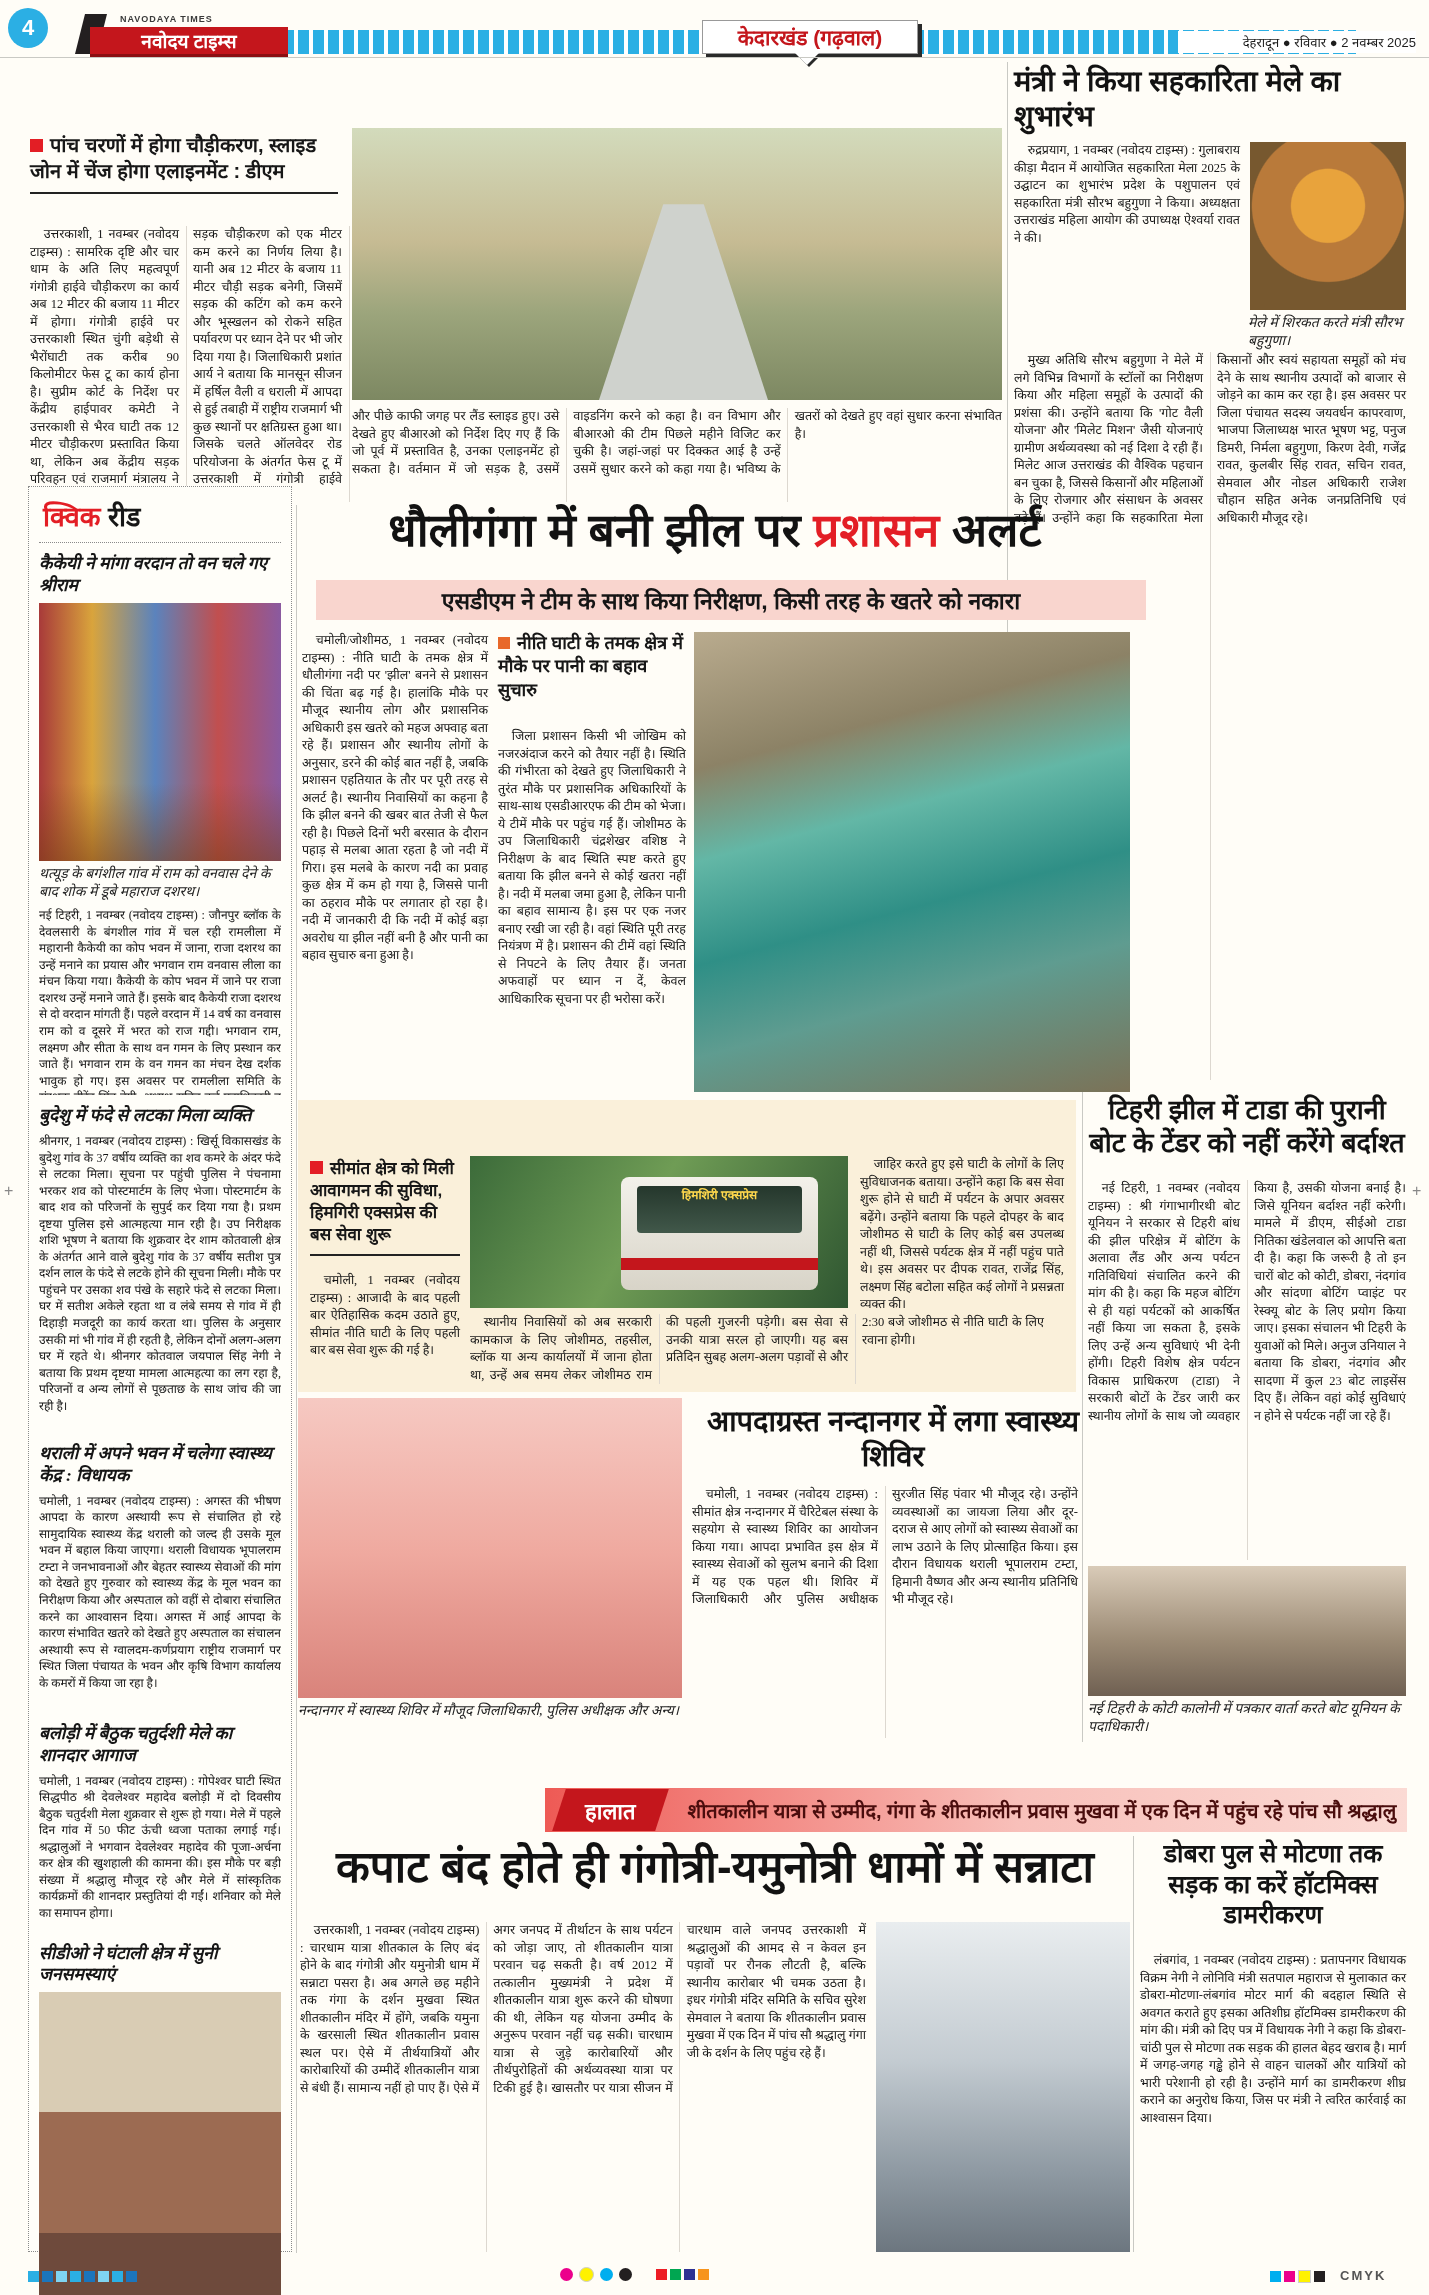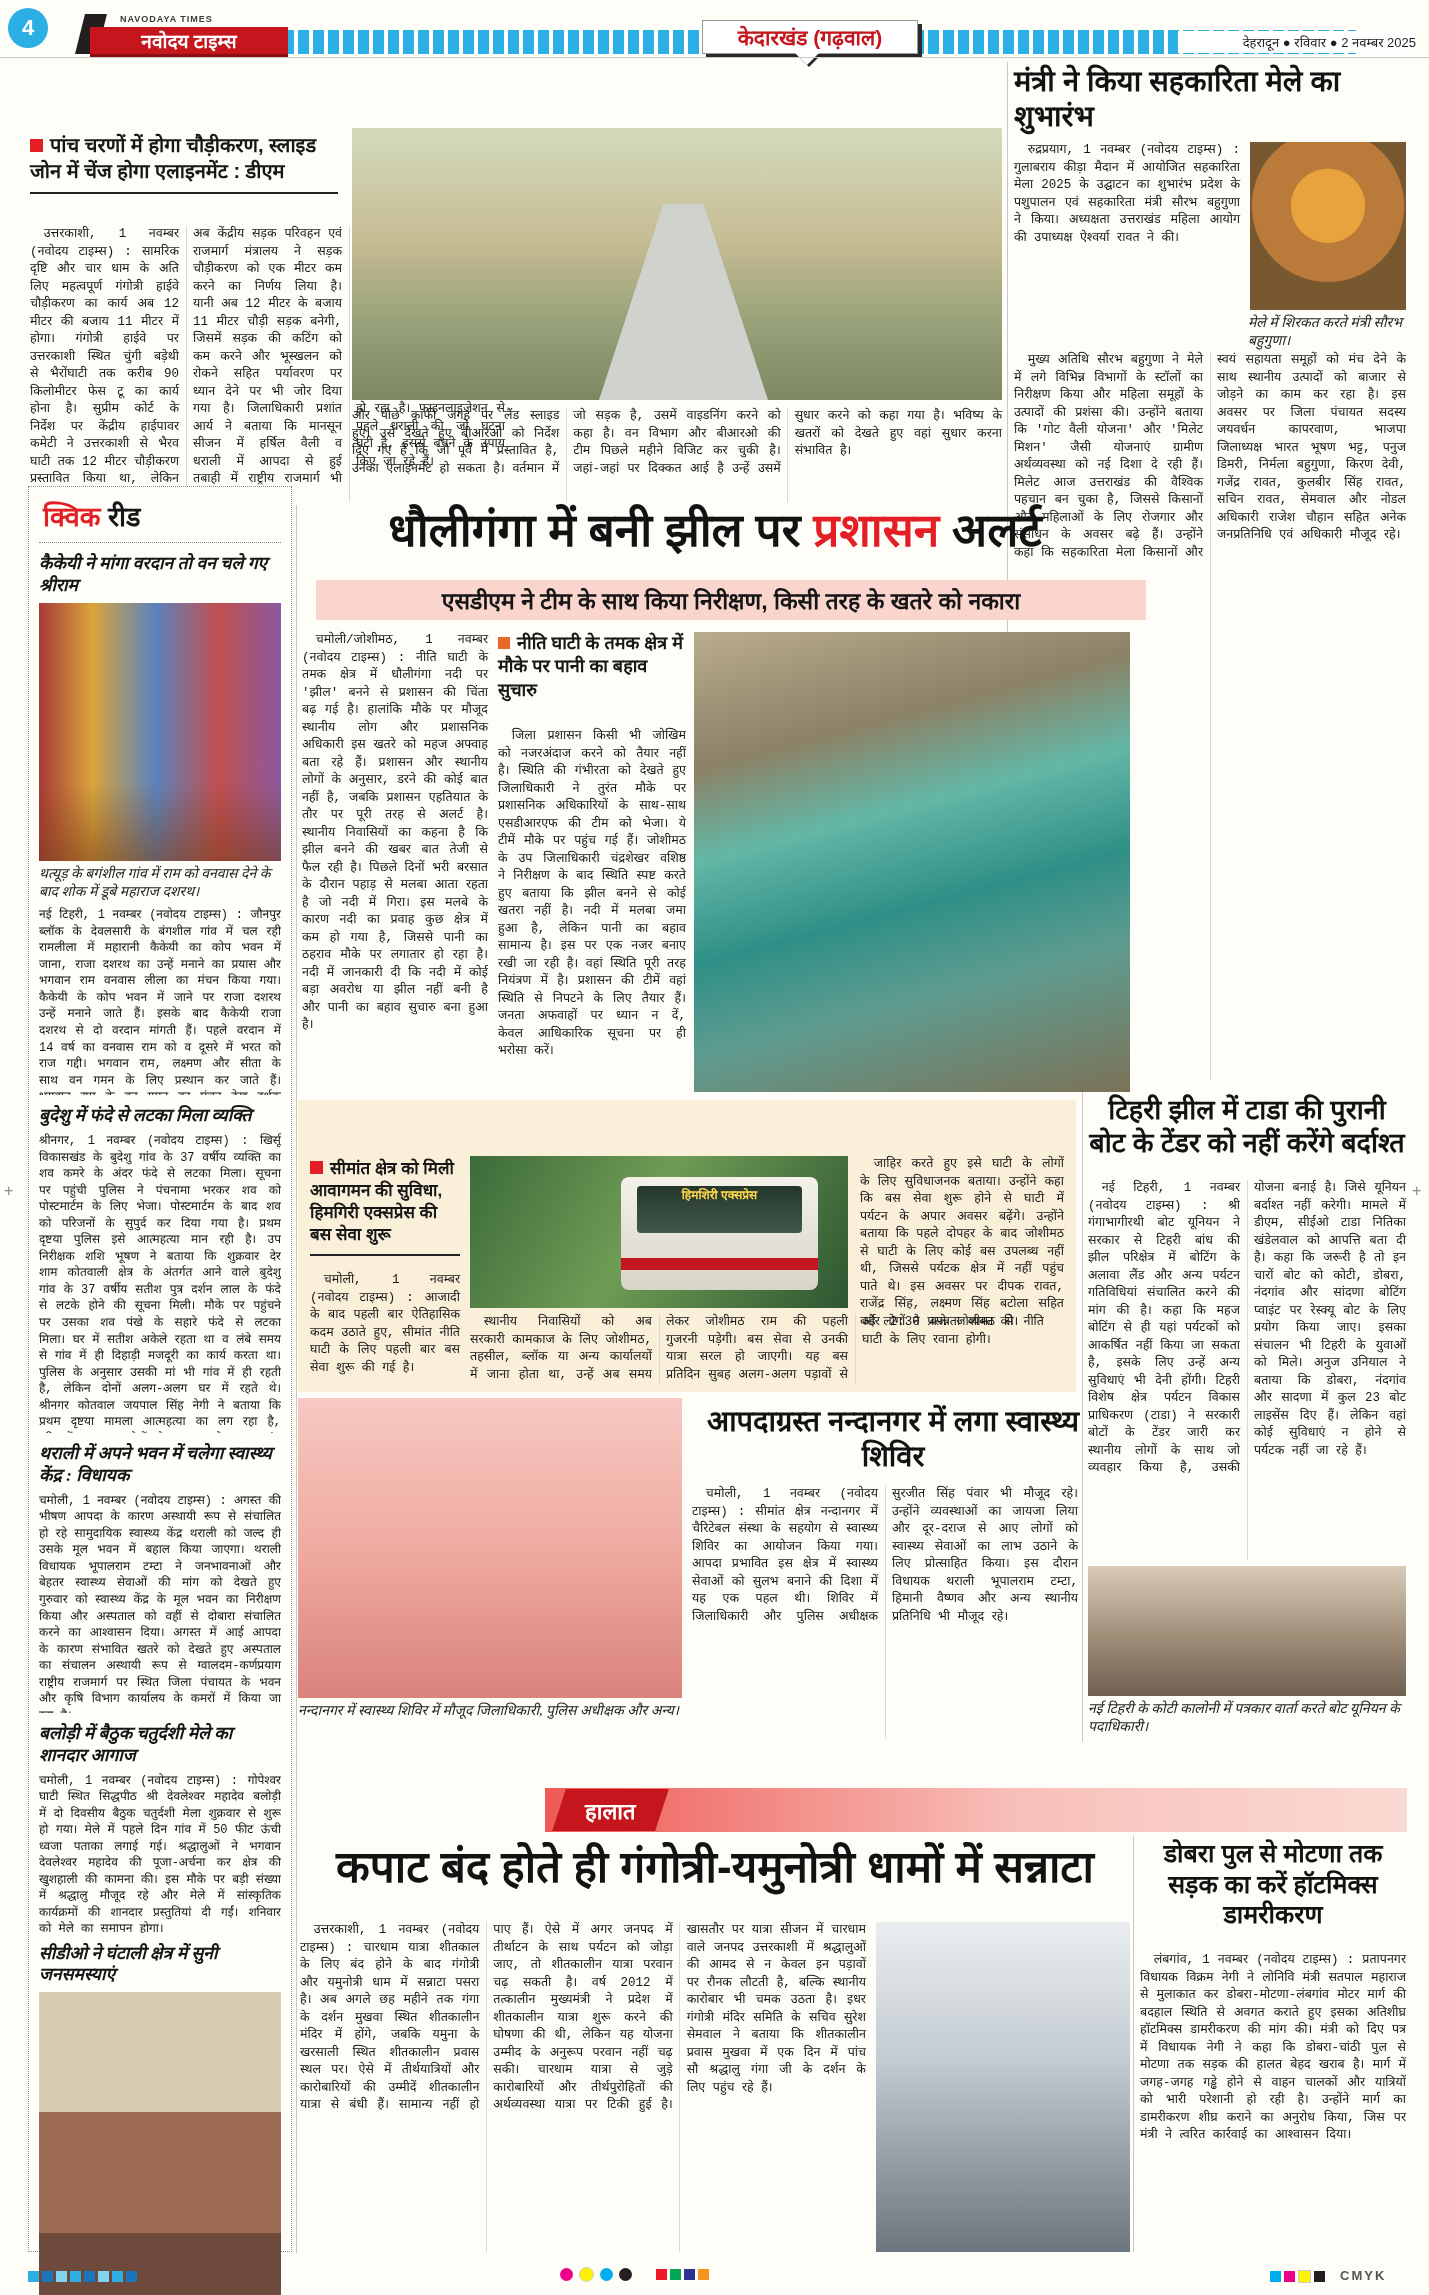--- a/index.html
+++ b/index.html
@@ -1,19 +1,19 @@
 <!DOCTYPE html>
 <html><head>
 <meta charset="utf-8">
 <style>
   html,body{margin:0;padding:0;background:#e8e8e4;}
   .page{position:relative;width:1429px;height:2295px;margin:0 auto;background:#fffdf7;
         font-family:"Liberation Serif","DejaVu Sans",serif;color:#161616;overflow:hidden;}
   .abs{position:absolute;}
-  .just{text-align:justify;text-justify:inter-word;font-family:Liberation Mono, monospace;}
+  .just{text-align:justify;text-justify:inter-word;}
   .body-txt{font-size:12.5px;line-height:1.4;text-indent:1.1em;}
   .cap{font-size:14px;font-style:italic;color:#222;line-height:1.3;}
   .sans{font-family:"Liberation Sans","DejaVu Sans",sans-serif;}
   .rule-v{width:1px;background:#c9c9c4;}
   .rule-h{height:1px;background:#c9c9c4;}
   
   .pgnum{width:40px;height:40px;border-radius:50%;background:#2bafe4;color:#fff;
          font:bold 22px "Liberation Sans",sans-serif;display:flex;align-items:center;justify-content:center;}
   .stripes{background:repeating-linear-gradient(90deg,#2bafe4 0 11px,#ffffff 11px 15px);}
   .brandbox{background:#c4161c;color:#fff;font:bold 19px "Liberation Sans",sans-serif;
@@ -166,20 +166,21 @@
   <div class="abs just body-txt cols2" style="left:692px;top:1486px;width:386px;height:252px;">चमोली, 1 नवम्बर (नवोदय टाइम्स) : सीमांत क्षेत्र नन्दानगर में चैरिटेबल संस्था के सहयोग से स्वास्थ्य शिविर का आयोजन किया गया। आपदा प्रभावित इस क्षेत्र में स्वास्थ्य सेवाओं को सुलभ बनाने की दिशा में यह एक पहल थी। शिविर में जिलाधिकारी और पुलिस अधीक्षक सुरजीत सिंह पंवार भी मौजूद रहे। उन्होंने व्यवस्थाओं का जायजा लिया और दूर-दराज से आए लोगों को स्वास्थ्य सेवाओं का लाभ उठाने के लिए प्रोत्साहित किया। इस दौरान विधायक थराली भूपालराम टम्टा, हिमानी वैष्णव और अन्य स्थानीय प्रतिनिधि भी मौजूद रहे।</div>
 
   <div class="abs rule-v" style="left:1082px;top:1092px;height:650px;"></div>
   <div class="abs hl-md" style="left:1088px;top:1094px;width:318px;font-size:27px;">टिहरी झील में टाडा की पुरानी बोट के टेंडर को नहीं करेंगे बर्दाश्त</div>
   <div class="abs just body-txt cols2" style="left:1088px;top:1180px;width:318px;height:380px;">नई टिहरी, 1 नवम्बर (नवोदय टाइम्स) : श्री गंगाभागीरथी बोट यूनियन ने सरकार से टिहरी बांध की झील परिक्षेत्र में बोटिंग के अलावा लैंड और अन्य पर्यटन गतिविधियां संचालित करने की मांग की है। कहा कि महज बोटिंग से ही यहां पर्यटकों को आकर्षित नहीं किया जा सकता है, इसके लिए उन्हें अन्य सुविधाएं भी देनी होंगी। टिहरी विशेष क्षेत्र पर्यटन विकास प्राधिकरण (टाडा) ने सरकारी बोटों के टेंडर जारी कर स्थानीय लोगों के साथ जो व्यवहार किया है, उसकी योजना बनाई है। जिसे यूनियन बर्दाश्त नहीं करेगी। मामले में डीएम, सीईओ टाडा नितिका खंडेलवाल को आपत्ति बता दी है। कहा कि जरूरी है तो इन चारों बोट को कोटी, डोबरा, नंदगांव और सांदणा बोटिंग प्वाइंट पर रेस्क्यू बोट के लिए प्रयोग किया जाए। इसका संचालन भी टिहरी के युवाओं को मिले। अनुज उनियाल ने बताया कि डोबरा, नंदगांव और सादणा में कुल 23 बोट लाइसेंस दिए हैं। लेकिन वहां कोई सुविधाएं न होने से पर्यटक नहीं जा रहे हैं।</div>
   <div class="abs ph ph-press" style="left:1088px;top:1566px;width:318px;height:130px;"></div>
   <div class="abs cap" style="left:1088px;top:1700px;width:318px;">नई टिहरी के कोटी कालोनी में पत्रकार वार्ता करते बोट यूनियन के पदाधिकारी।</div>
 
   <div class="abs halat" style="left:545px;top:1788px;width:862px;height:44px;">
     <div class="halat-label"><span>हालात</span></div>
+    <div class="halat-strap">शीतकालीन यात्रा से उम्मीद, गंगा के शीतकालीन प्रवास मुखवा में एक दिन में पहुंच रहे पांच सौ श्रद्धालु</div>
   </div>
 
   <div class="abs hl-xl" style="left:300px;top:1842px;width:830px;font-size:44px;">कपाट बंद होते ही गंगोत्री-यमुनोत्री धामों में सन्नाटा</div>
   <div class="abs just body-txt cols3" style="left:300px;top:1922px;width:566px;height:330px;">उत्तरकाशी, 1 नवम्बर (नवोदय टाइम्स) : चारधाम यात्रा शीतकाल के लिए बंद होने के बाद गंगोत्री और यमुनोत्री धाम में सन्नाटा पसरा है। अब अगले छह महीने तक गंगा के दर्शन मुखवा स्थित शीतकालीन मंदिर में होंगे, जबकि यमुना के खरसाली स्थित शीतकालीन प्रवास स्थल पर। ऐसे में तीर्थयात्रियों और कारोबारियों की उम्मीदें शीतकालीन यात्रा से बंधी हैं। सामान्य नहीं हो पाए हैं। ऐसे में अगर जनपद में तीर्थाटन के साथ पर्यटन को जोड़ा जाए, तो शीतकालीन यात्रा परवान चढ़ सकती है। वर्ष 2012 में तत्कालीन मुख्यमंत्री ने प्रदेश में शीतकालीन यात्रा शुरू करने की घोषणा की थी, लेकिन यह योजना उम्मीद के अनुरूप परवान नहीं चढ़ सकी। चारधाम यात्रा से जुड़े कारोबारियों और तीर्थपुरोहितों की अर्थव्यवस्था यात्रा पर टिकी हुई है। खासतौर पर यात्रा सीजन में चारधाम वाले जनपद उत्तरकाशी में श्रद्धालुओं की आमद से न केवल इन पड़ावों पर रौनक लौटती है, बल्कि स्थानीय कारोबार भी चमक उठता है। इधर गंगोत्री मंदिर समिति के सचिव सुरेश सेमवाल ने बताया कि शीतकालीन प्रवास मुखवा में एक दिन में पांच सौ श्रद्धालु गंगा जी के दर्शन के लिए पहुंच रहे हैं।</div>
   <div class="abs ph ph-temple" style="left:876px;top:1922px;width:254px;height:330px;"></div>
 
   <div class="abs rule-v" style="left:1133px;top:1836px;height:416px;"></div>
   <div class="abs hl-md" style="left:1140px;top:1838px;width:266px;font-size:25px;">डोबरा पुल से मोटणा तक सड़क का करें हॉटमिक्स डामरीकरण</div>
   <div class="abs just body-txt" style="left:1140px;top:1952px;width:266px;height:300px;">लंबगांव, 1 नवम्बर (नवोदय टाइम्स) : प्रतापनगर विधायक विक्रम नेगी ने लोनिवि मंत्री सतपाल महाराज से मुलाकात कर डोबरा-मोटणा-लंबगांव मोटर मार्ग की बदहाल स्थिति से अवगत कराते हुए इसका अतिशीघ्र हॉटमिक्स डामरीकरण की मांग की। मंत्री को दिए पत्र में विधायक नेगी ने कहा कि डोबरा-चांठी पुल से मोटणा तक सड़क की हालत बेहद खराब है। मार्ग में जगह-जगह गड्ढे होने से वाहन चालकों और यात्रियों को भारी परेशानी हो रही है। उन्होंने मार्ग का डामरीकरण शीघ्र कराने का अनुरोध किया, जिस पर मंत्री ने त्वरित कार्रवाई का आश्वासन दिया।</div>
 

